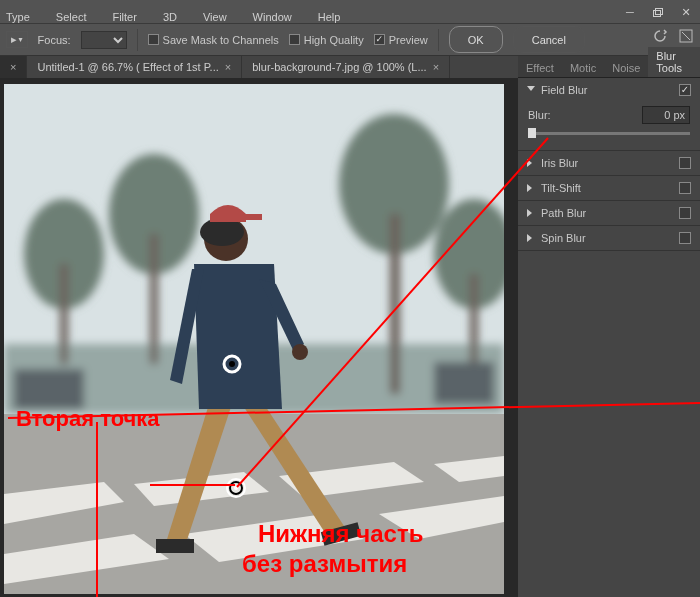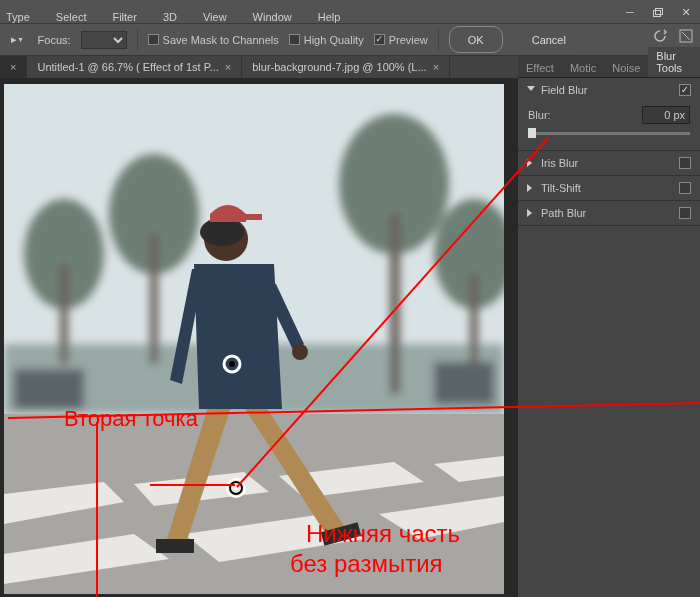--- a/index.html
+++ b/index.html
@@ -49,21 +49,21 @@
 .slider-row { display: flex; align-items: center; justify-content: space-between; }
 .slider-row .val { background: #3a3a3a; border: 1px solid #222; width: 48px; height: 18px; text-align: right; padding-right: 4px; font-size: 11px; line-height: 16px; }
 .slider-track { position: relative; height: 14px; margin-top: 2px; }
 .slider-track .track { position: absolute; left: 0; right: 0; top: 6px; height: 3px; background: #777; }
 .slider-track .thumb { position: absolute; left: 0; top: 2px; width: 8px; height: 10px; background: #ddd; }
 .chkbx { width: 12px; height: 12px; border: 1px solid #888; background: #3a3a3a; display: flex; align-items: center; justify-content: center; }
 .chkbx.checked::after { content: "✓"; font-size: 10px; color: #ddd; line-height: 1; }
 
 
 .ann { position: absolute; pointer-events: none; z-index: 50; }
-.ann-text { color: #ff0000; font-weight: normal; font-family: Arial, sans-serif; white-space: pre; margin-left: 48px; }
+.ann-text { color: #ff0000; font-weight: bold; font-family: Arial, sans-serif; white-space: pre; }
 </style>
 </head>
 <body>
 
 <div class="menubar">
   <span>Type</span>
   <span>Select</span>
   <span>Filter</span>
   <span>3D</span>
   <span>View</span>
@@ -242,20 +242,29 @@
   </div>
   <div class="section">
     <div class="sec-head">
       <span class="left">
           <span class="chev right"></span>
           <span>Path Blur</span>
         </span>
       <span class="chkbx"></span>
     </div>
   </div>
+  <div class="section">
+    <div class="sec-head">
+      <span class="left">
+          <span class="chev right"></span>
+          <span>Spin Blur</span>
+        </span>
+      <span class="chkbx"></span>
+    </div>
+  </div>
 </div>
 
 <svg class="ann" style="left:0;top:0;" width="700" height="597">
   <line x1="8" y1="418" x2="700" y2="403" stroke="#ff0000" stroke-width="2"></line>
   <line x1="97" y1="422" x2="97" y2="597" stroke="#ff0000" stroke-width="2"></line>
   <line x1="150" y1="485" x2="235" y2="485" stroke="#ff0000" stroke-width="2"></line>
   <line x1="237" y1="487" x2="548" y2="138" stroke="#ff0000" stroke-width="2"></line>
 </svg>
 <div class="ann ann-text" style="left:16px;top:406px;font-size:22px;">Вторая точка</div>
 <div class="ann ann-text" style="left:258px;top:520px;font-size:24px;">Нижняя часть</div>

